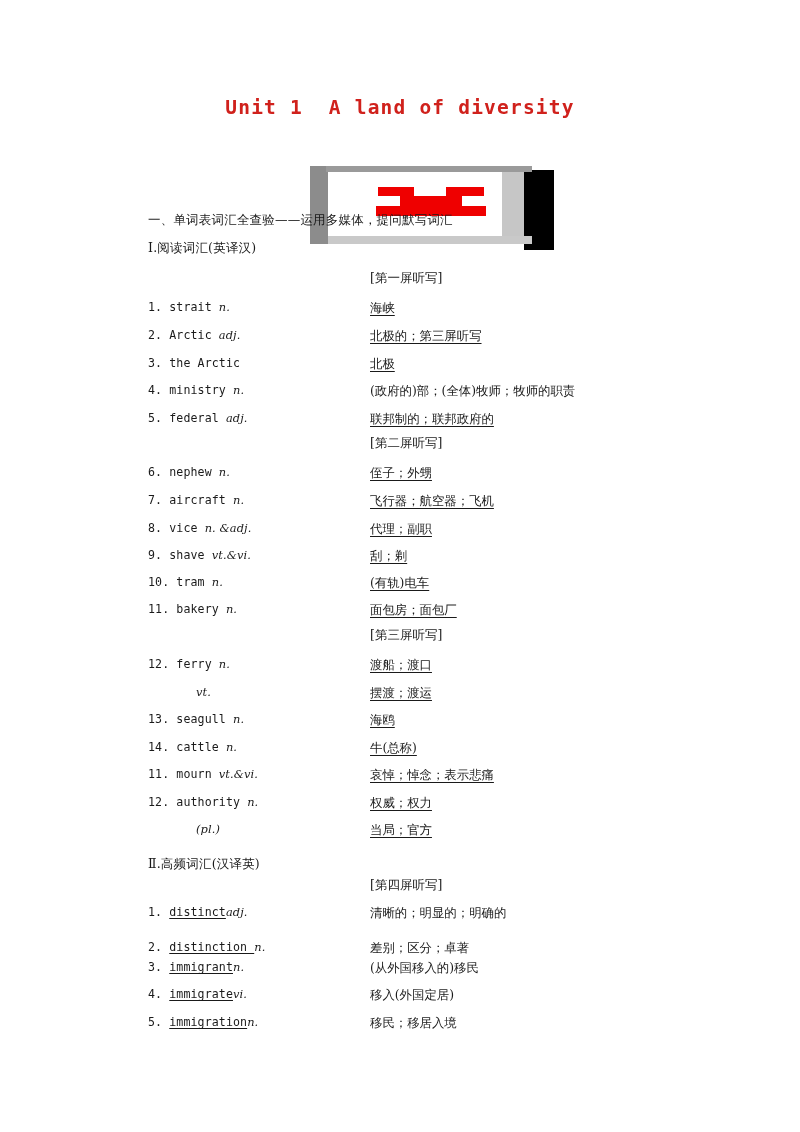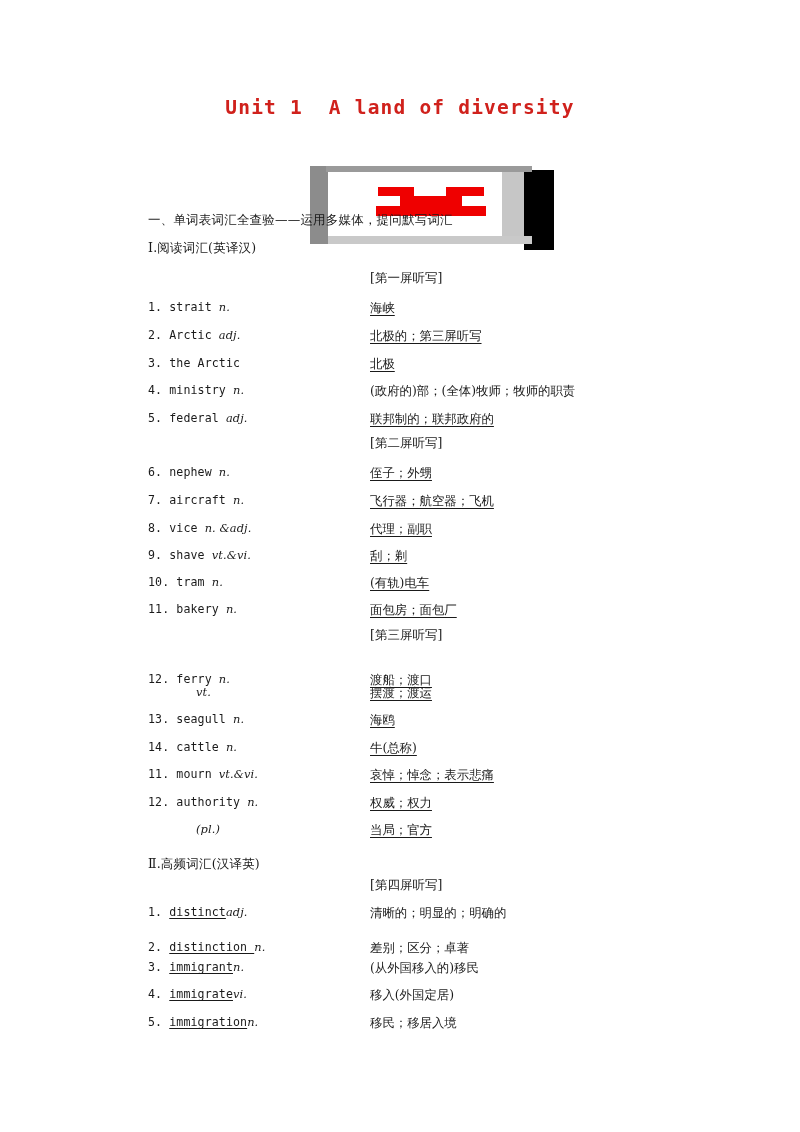--- a/index.html
+++ b/index.html
@@ -232,21 +232,21 @@
         <div class="meaning u">刮；剃</div>
       </div>
       <div class="vrow" style="top: 575px;">
         <div class="term"><span class="num">10. </span><span class="word">tram</span> <span class="pos">n.</span></div>
         <div class="meaning u">(有轨)电车</div>
       </div>
       <div class="vrow" style="top: 602px;">
         <div class="term"><span class="num">11. </span><span class="word">bakery</span> <span class="pos">n.</span></div>
         <div class="meaning u">面包房；面包厂</div>
       </div>
-      <div class="vrow" style="top: 657px; margin-top: 15px;">
+      <div class="vrow" style="top: 657px;">
         <div class="term"><span class="num">12. </span><span class="word">ferry</span> <span class="pos">n.</span></div>
         <div class="meaning u">渡船；渡口</div>
       </div>
       <div class="vrow indent" style="top: 685px;">
         <div class="term"><span class="pos">vt.</span></div>
         <div class="meaning u">摆渡；渡运</div>
       </div>
       <div class="vrow" style="top: 712px;">
         <div class="term"><span class="num">13. </span><span class="word">seagull</span> <span class="pos">n.</span></div>
         <div class="meaning u">海鸥</div>

